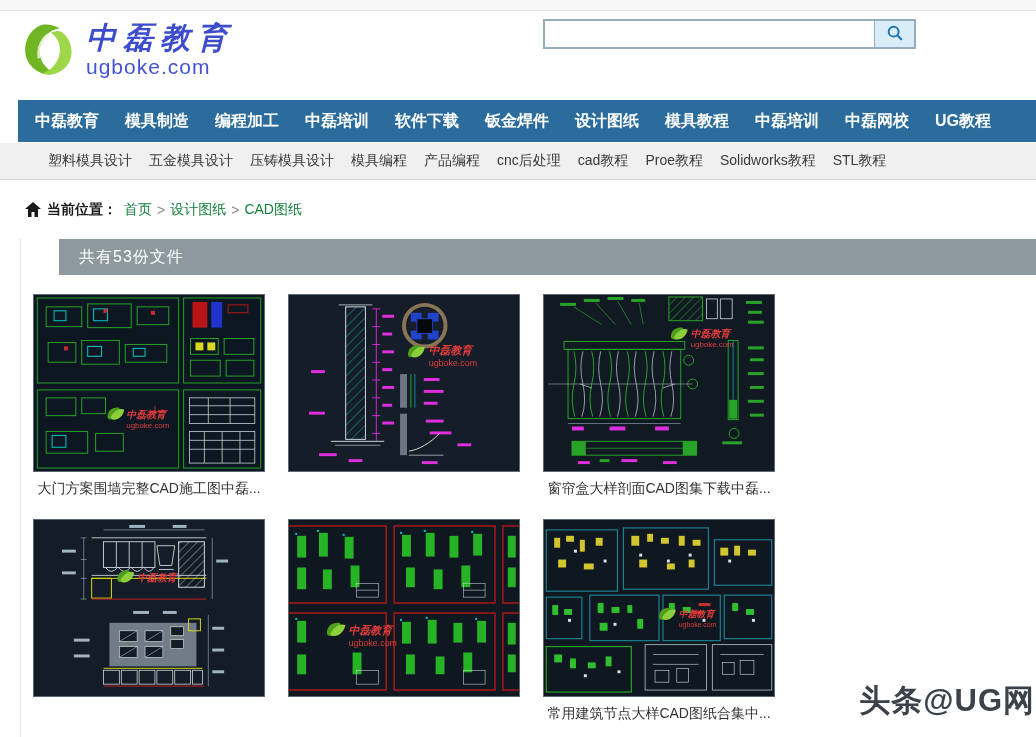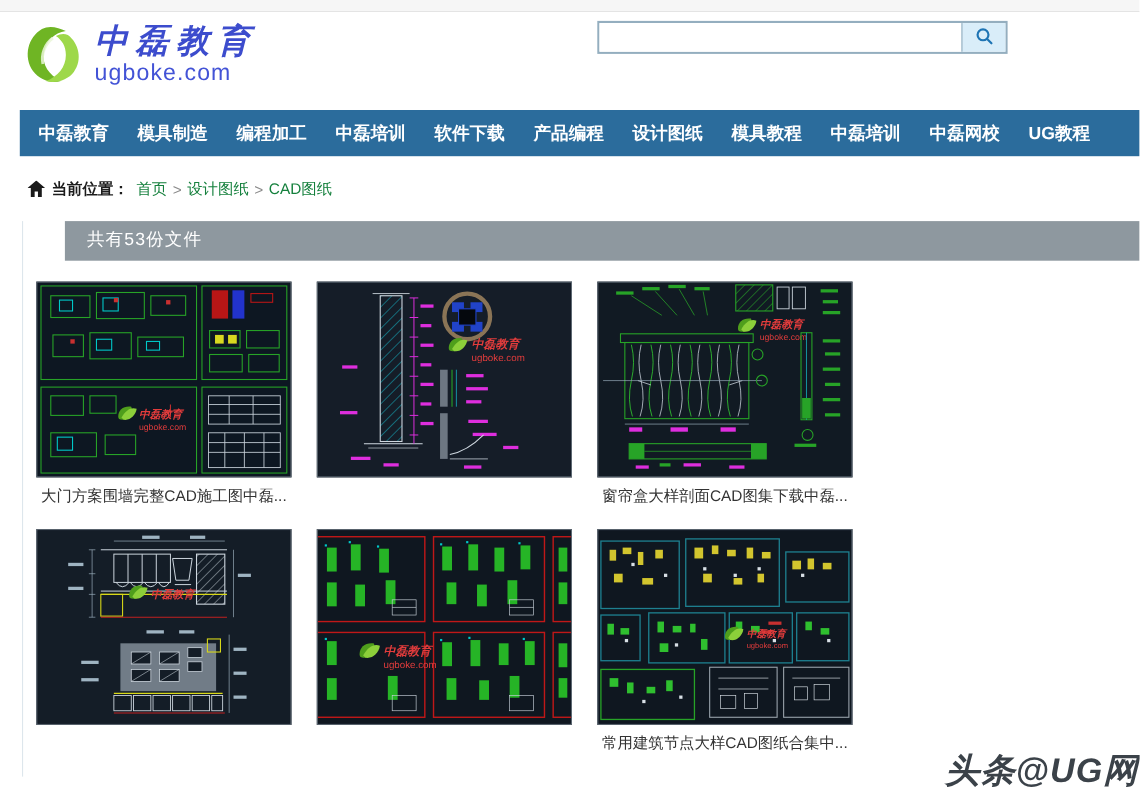--- a/index.html
+++ b/index.html
@@ -51,21 +51,21 @@
     line-height:36px; padding-left:20px; letter-spacing:1px;margin-left:38px; }
   .grid { padding:19px 0 0 12px; display:flex; flex-wrap:wrap; }
   .card { width:232px; margin-right:23px; margin-bottom:21px; cursor:pointer; }
   .thumb { width:232px; height:178px; border:1px solid #5d6872; background:#121b26; }
   .thumb svg { display:block; width:100%; height:100%; }
   .caption { margin-top:8px; text-align:center; font-size:14px; color:#333;
     white-space:nowrap; overflow:hidden; }
 
   .page-watermark { position:absolute; top:680px; right:1px; font-size:31px;
     font-weight:bold; color:rgba(42,50,58,0.92); letter-spacing:1px;
-    text-shadow:1px 1px 0 rgba(255,255,255,0.25); pointer-events:none;font-style:italic; }
+    text-shadow:1px 1px 0 rgba(255,255,255,0.25); pointer-events:none; }
 
   .wm-t1 { font-family:"Liberation Serif", serif; font-style:italic; font-weight:bold; }
 </style>
 </head>
 <body>
 
 <svg width="0" height="0" style="position:absolute">
   <defs>
     <g id="leafwm">
       <path d="M0,10 C0,4 5,0 12,1 C14,6 11,13 4,13 C1,13 0,12 0,10Z" fill="#4f9e1c"></path>
@@ -112,28 +112,40 @@
       </button>
     </div>
   </div>
 
   <div class="main-nav">
     <span class="nav-item">中磊教育</span>
     <span class="nav-item">模具制造</span>
     <span class="nav-item">编程加工</span>
     <span class="nav-item">中磊培训</span>
     <span class="nav-item">软件下载</span>
-    <span class="nav-item">产品编程</span>
+    <span class="nav-item">钣金焊件</span>
     <span class="nav-item">设计图纸</span>
     <span class="nav-item">模具教程</span>
     <span class="nav-item">中磊培训</span>
     <span class="nav-item">中磊网校</span>
     <span class="nav-item">UG教程</span>
   </div>
 
+  <div class="sub-nav">
+    <span class="sub-item">塑料模具设计</span>
+    <span class="sub-item">五金模具设计</span>
+    <span class="sub-item">压铸模具设计</span>
+    <span class="sub-item">模具编程</span>
+    <span class="sub-item">产品编程</span>
+    <span class="sub-item">cnc后处理</span>
+    <span class="sub-item">cad教程</span>
+    <span class="sub-item">Proe教程</span>
+    <span class="sub-item">Solidworks教程</span>
+    <span class="sub-item">STL教程</span>
+  </div>
 
   <div class="breadcrumb">
     <span class="home-icon">
       <svg viewBox="0 0 16 15" width="16" height="15">
         <path d="M8 0 L16 7 H13 V15 H9.5 V10 H6.5 V15 H3 V7 H0 Z" fill="#1a1a1a"></path>
       </svg>
     </span>
     <span class="label">当前位置：</span>
     <span class="crumb">首页</span>
     <span class="crumb-sep">&gt;</span>

